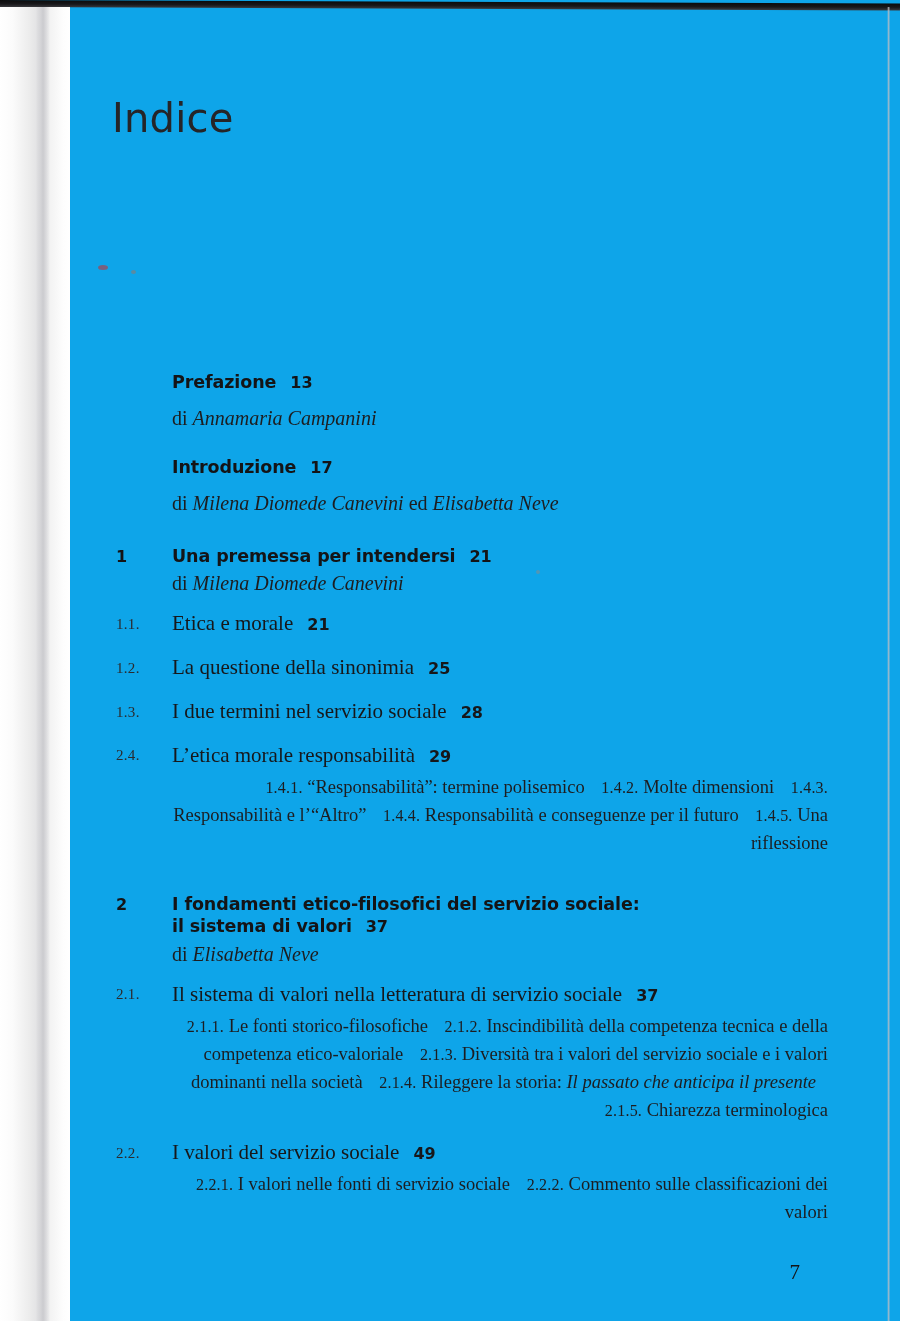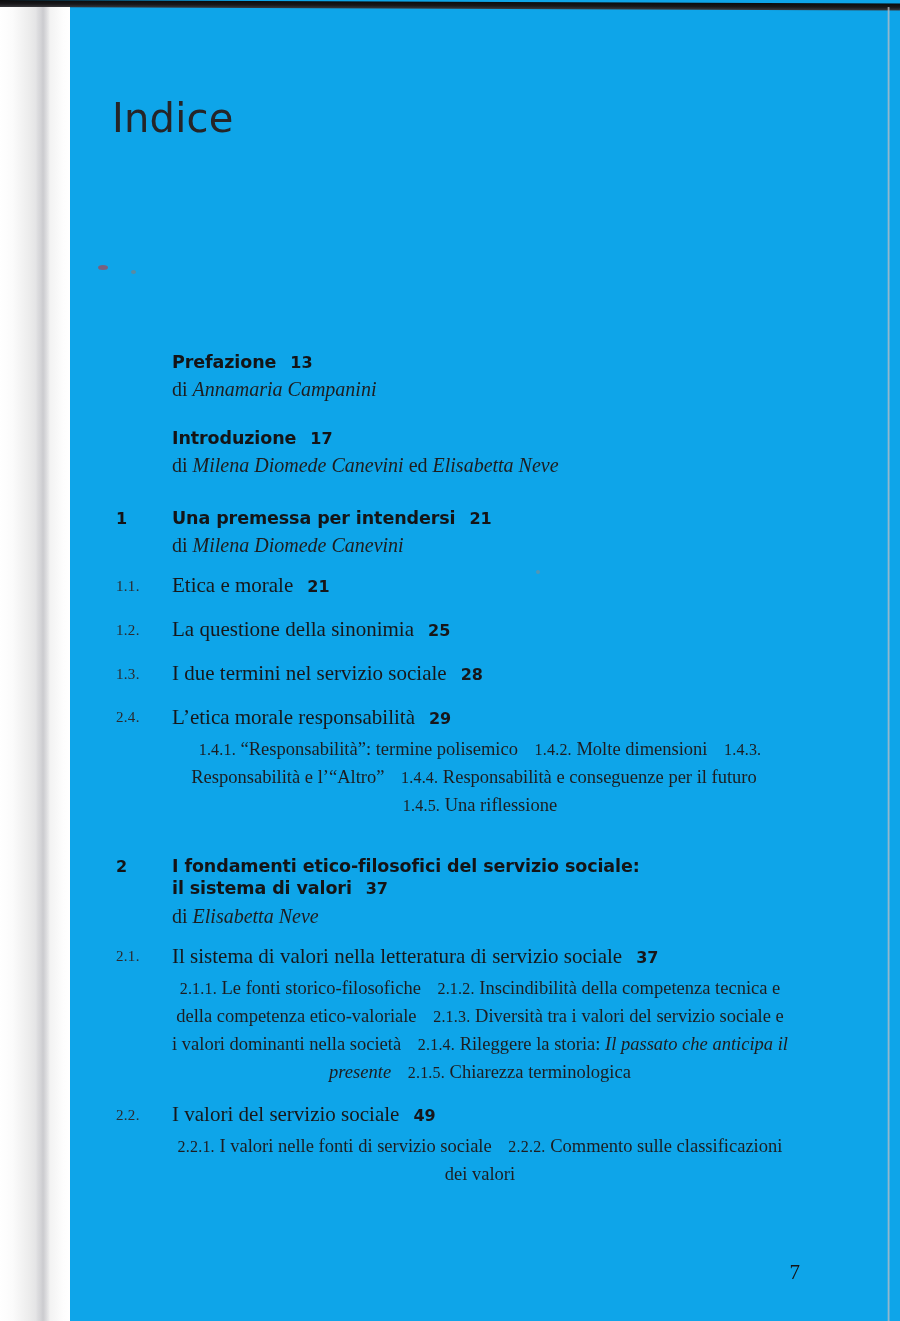--- a/index.html
+++ b/index.html
@@ -74,21 +74,21 @@
     font-family: "DejaVu Sans", sans-serif;
     font-weight: 400;
     font-size: 40px;
     letter-spacing: 0.2px;
     color: #252528;
   }
 
   .toc {
     position: absolute;
     left: 0;
-    top: 352px;
+    top: 372px;
     width: 900px;
   }
 
   
   .front-entry { margin-bottom: 27px; }
   .front-entry .heading-line {
     padding-left: 172px;
     font-family: "DejaVu Sans", sans-serif;
     font-weight: 700;
     font-size: 17.5px;
@@ -100,21 +100,21 @@
     font-weight: 700;
     font-size: 16px;
     margin-left: 14px;
     letter-spacing: 0;
   }
   .byline {
     padding-left: 172px;
     font-family: "Liberation Serif", serif;
     font-size: 20px;
     color: #1d1d1f;
-    margin-top: 6px;
+    margin-top: 15px;
   }
   .byline i { font-style: italic; }
 
   
   .chapter { margin-top: 30px; }
   .chapter-head {
     display: flex;
     align-items: baseline;
   }
   .chapter-num {
@@ -172,26 +172,26 @@
   .section-title .pg {
     font-family: "DejaVu Sans", sans-serif;
     font-weight: 700;
     font-size: 16px;
     margin-left: 14px;
   }
 
   
   .subs {
     padding-left: 172px;
-    padding-right: 112px;
+    padding-right: 72px;
     font-family: "Liberation Serif", serif;
     font-size: 18.5px;
     line-height: 1.52;
     color: #1d1d20;
-    text-align: center;
+    text-align: right;
     margin-top: 2px;
   }
   .subs .sn {
     font-variant: small-caps;
     font-size: 16px;
     letter-spacing: 0.2px;
   }
   .subs i { font-style: italic; }
   .subs .gap { display: inline-block; width: 12px; }
 

